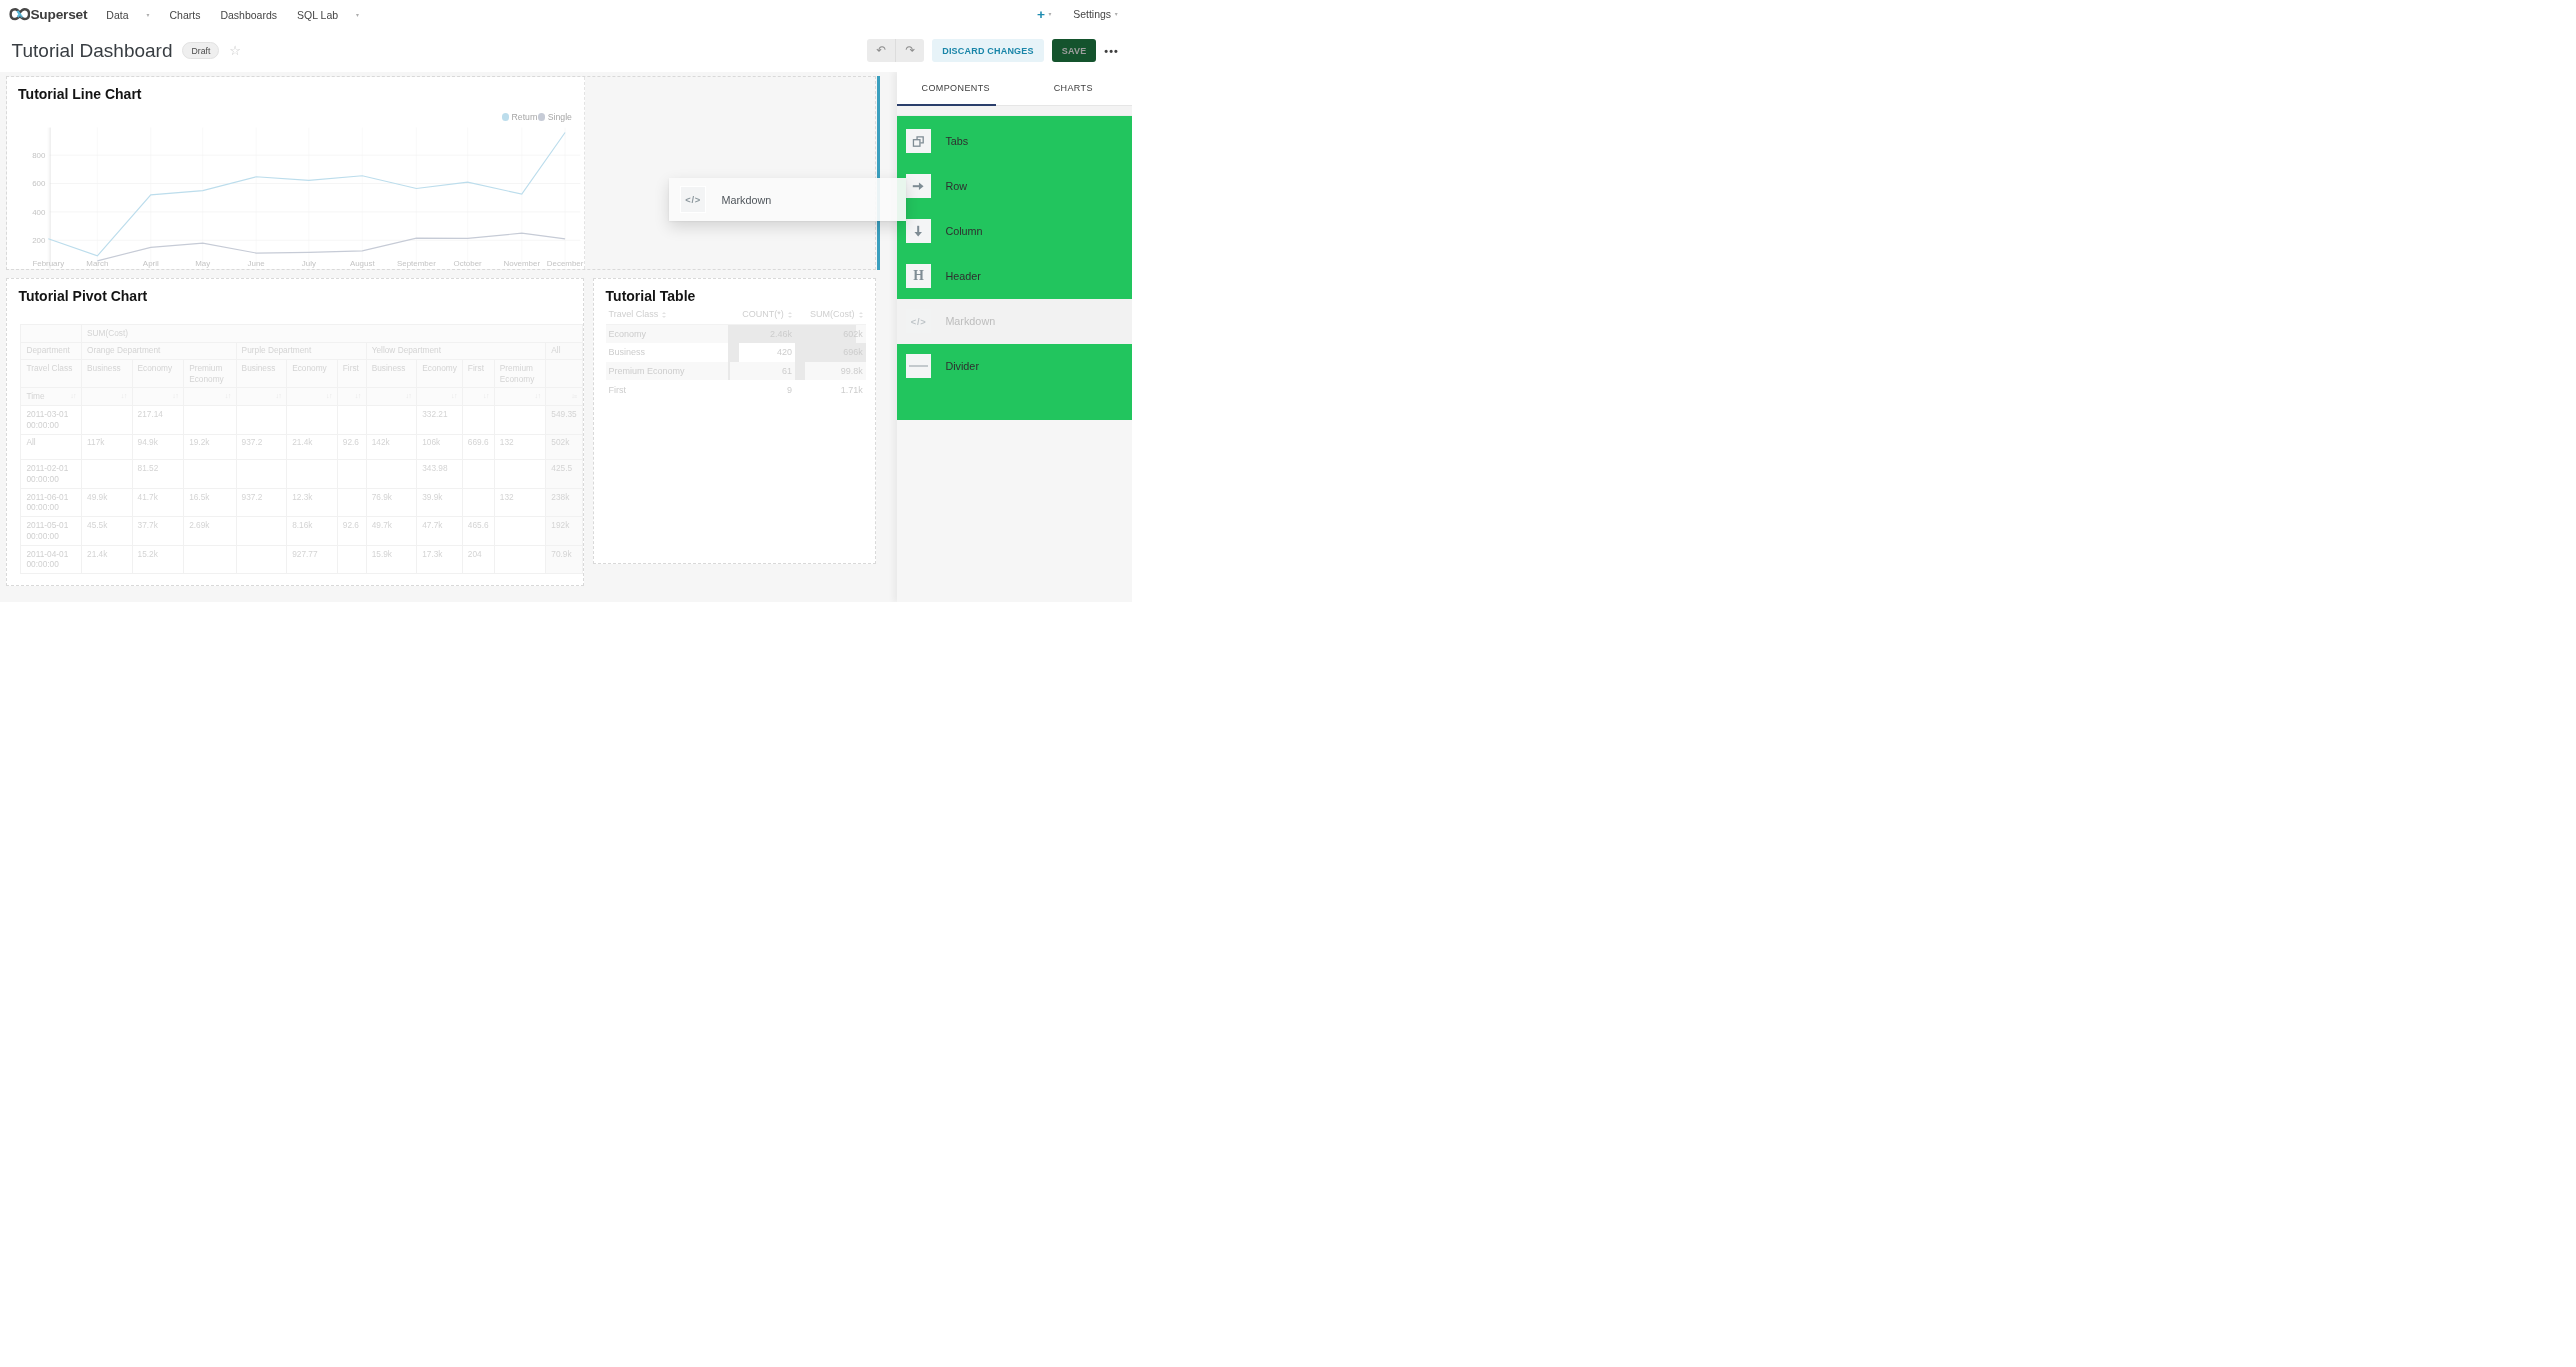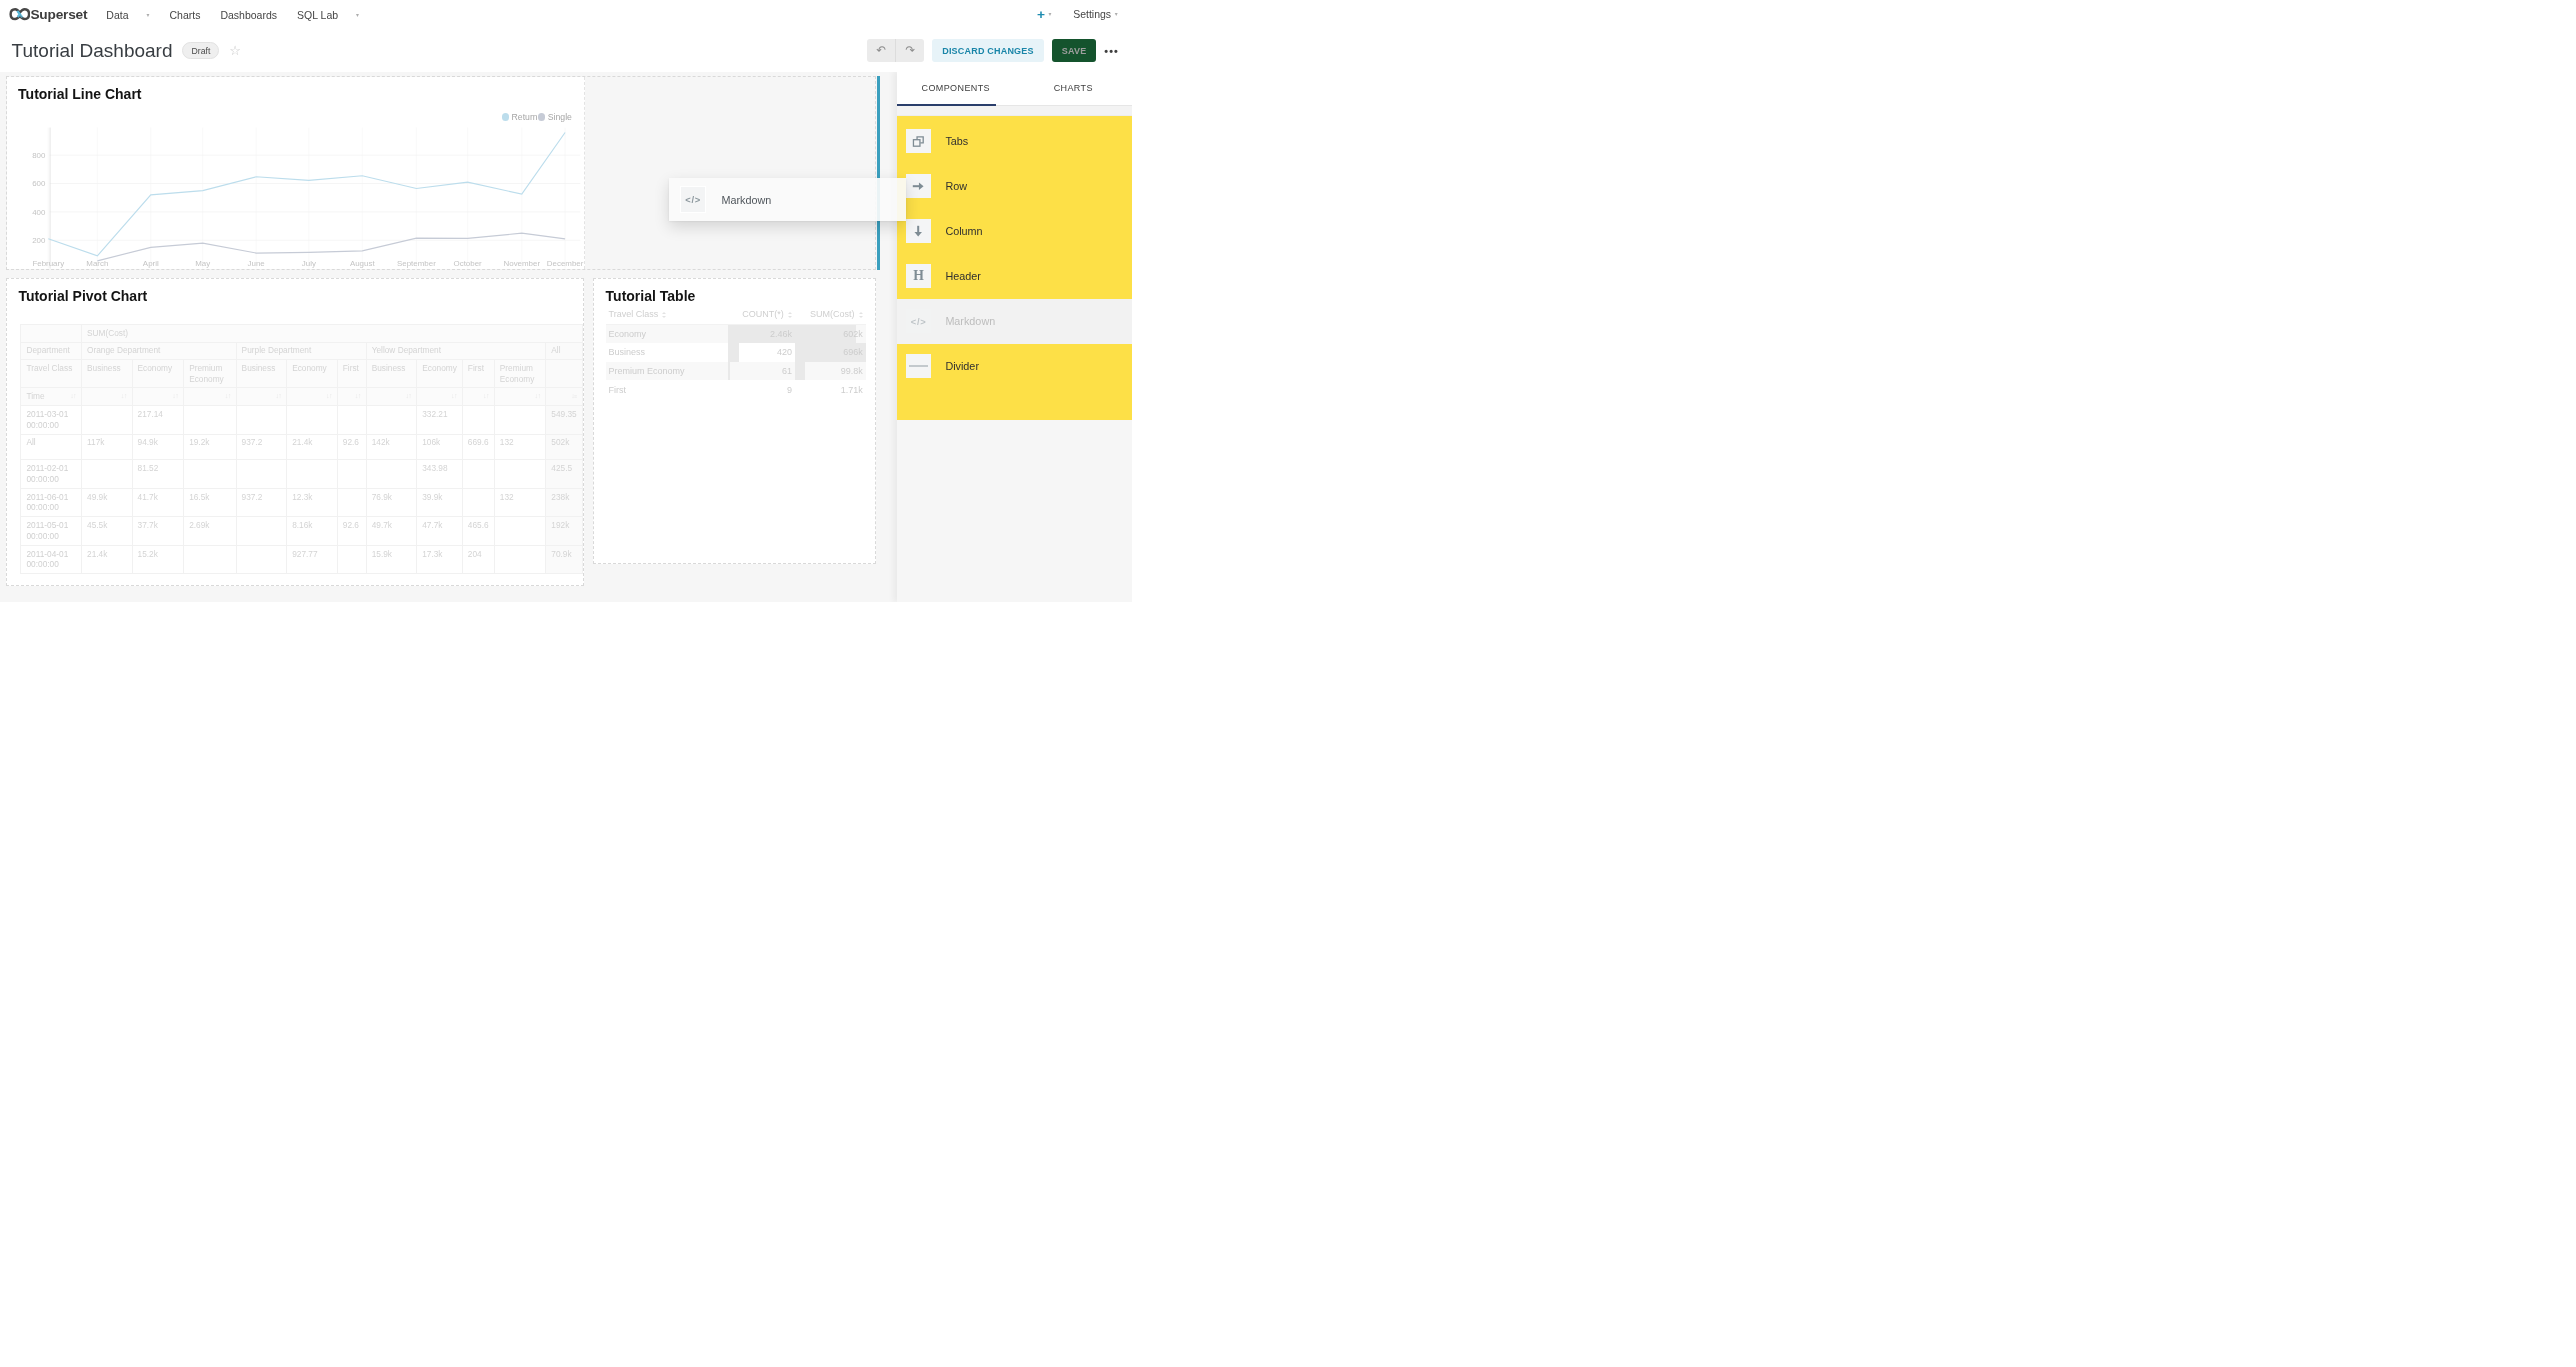--- a/index.html
+++ b/index.html
@@ -77,21 +77,21 @@
   .sort-caret .up{border-bottom:2.9px solid #e3e3e3;}
   .sort-caret .dn{border-top:2.9px solid #e3e3e3;}
   
   .sidebar{position:absolute;left:897px;top:71px;width:235px;bottom:0;background:#f6f6f6;
            box-shadow:-3.6px 0 5.8px rgba(0,0,0,.05);z-index:4;}
   .sb-tabs{height:34px;background:#fff;border-bottom:0.7px solid #e6e6e6;display:flex;position:relative;}
   .sb-tab{flex:1;display:flex;align-items:center;justify-content:center;font-size:9px;
           letter-spacing:0.4px;color:#3c3c3c;position:relative;}
   .sb-tab.active::after{content:"";position:absolute;left:0;bottom:-0.7px;width:99px;height:2.2px;background:#2A3E6B;}
   .sb-gray{height:8.7px;background:#f3f3f3;border-bottom:0.7px solid #ededed;}
-  .sb-list{background:#fde047;padding:2.9px 0 31px 0;}
+  .sb-list{background:#22c55e;padding:2.9px 0 31px 0;}
   .sb-item{height:45px;display:flex;align-items:center;padding-left:9.4px;gap:14.4px;}
   .sb-icon{width:24.6px;height:24.6px;background:#f4f5f6;display:flex;align-items:center;
            justify-content:center;color:#7E8C94;flex:0 0 auto;}
   .sb-label{font-size:10.8px;color:#2f2f2f;}
   .sb-item.dragging{background:#f2f2f2;}
   .sb-item.dragging .sb-icon{opacity:.45;}
   .sb-item.dragging .sb-label{color:#bdbdbd;}
   .h-glyph{font-family:"Liberation Serif",serif;font-weight:700;font-size:13.7px;}
   .md-glyph{font-size:9.4px;font-weight:700;letter-spacing:0.7px;}
   .div-line{width:19px;height:1.4px;background:#c3c9cd;}

